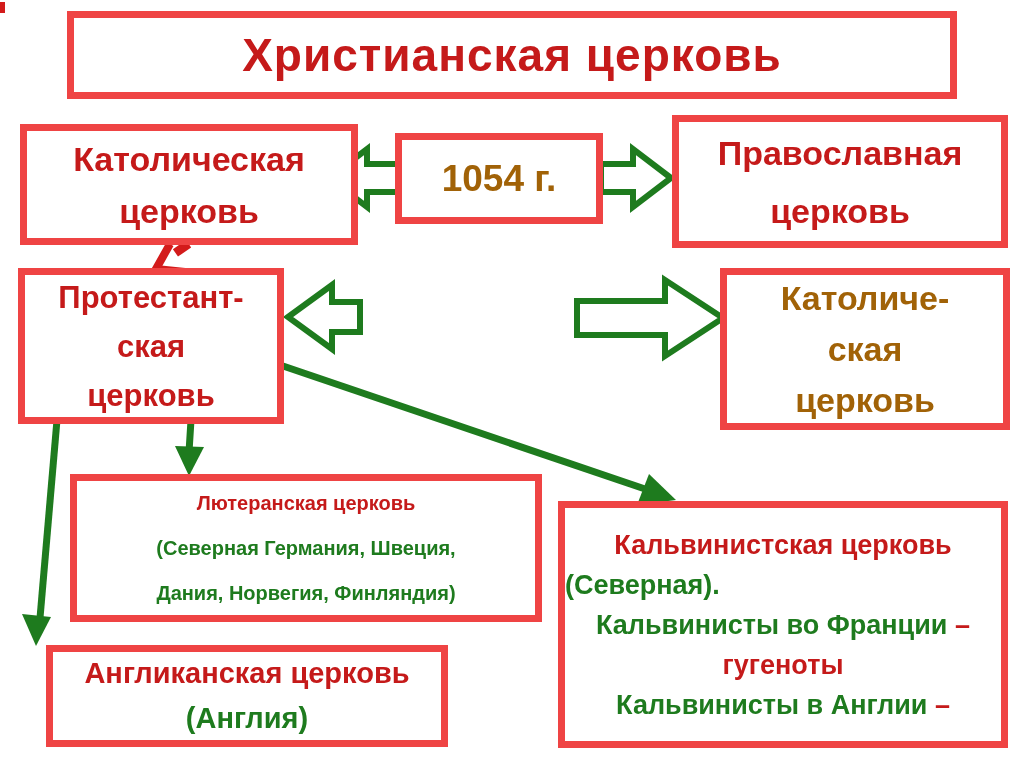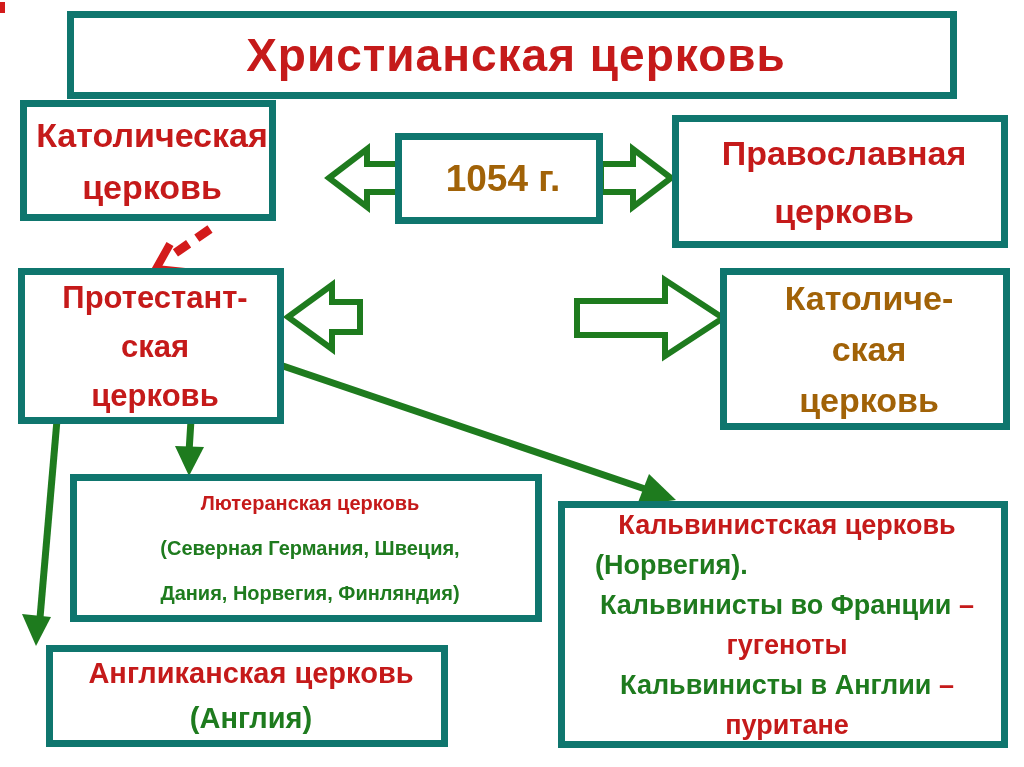--- a/index.html
+++ b/index.html
@@ -2,32 +2,32 @@
 <html><head>
 <meta charset="utf-8">
 <style>
   html,body{margin:0;padding:0;background:#fff;}
   .canvas{
     position:relative;width:1024px;height:767px;background:#fff;overflow:hidden;
     font-family:"Liberation Sans","DejaVu Sans",sans-serif;font-weight:bold;
   }
   .overlay{position:absolute;left:0;top:0;z-index:1;pointer-events:none;}
   .box{
-    position:absolute;background:#fff;border:7px solid #0f766e;box-sizing:border-box;
-    display:flex;flex-direction:column;justify-content:center;align-items:center;
-    text-align:center;z-index:2;padding-left:8px;
+    position:absolute;background:#fff;border:7px solid #ef4444;box-sizing:border-box;
+    display:flex;flex-direction:column;justify-content:center;align-items:flex-end;
+    text-align:center;z-index:2;
   }
   .red{color:#c51a1a;}
   .grn{color:#1e7b1e;}
   .navy{color:#a16207;}
   .ln{width:100%;}
   
   .b-title{left:67px;top:11px;width:890px;height:88px;}
   .b-title .ln{font-size:46px;letter-spacing:1px;}
-  .b-cath-top{left:20px;top:100px;width:256px;height:121px;}
+  .b-cath-top{left:20px;top:124px;width:338px;height:121px;}
   .b-cath-top .ln{font-size:34px;line-height:52px;}
   .b-1054{left:395px;top:133px;width:208px;height:91px;}
   .b-1054 .ln{font-size:37px;}
   .b-orthodox{left:672px;top:115px;width:336px;height:133px;}
   .b-orthodox .ln{font-size:34px;line-height:58px;}
   .b-protestant{left:18px;top:268px;width:266px;height:156px;}
   .b-protestant .ln{font-size:31px;line-height:49px;}
   .b-reform{left:355px;top:255px;width:223px;height:122px;}
   .b-reform .ln{font-size:33px;line-height:51px;}
   .b-cath-right{left:720px;top:268px;width:290px;height:162px;}
@@ -101,25 +101,24 @@
   </div>
 
   <div class="box b-lutheran">
     <div class="ln red">Лютеранская церковь</div>
     <div class="ln grn">(Северная Германия, Швеция,</div>
     <div class="ln grn">Дания, Норвегия, Финляндия)</div>
   </div>
 
   <div class="box b-calvinist">
     <div class="ln red">Кальвинистская церковь</div>
-    <div class="ln grn ln-left">(Норвегия).</div>
+    <div class="ln grn ln-left">(Северная).</div>
     <div class="ln"><span class="grn">Кальвинисты во Франции</span><span class="red"> –</span></div>
     <div class="ln red">гугеноты</div>
     <div class="ln"><span class="grn">Кальвинисты в Англии</span><span class="red"> –</span></div>
-    <div class="ln red">пуритане</div>
   </div>
 
   <div class="box b-anglican">
     <div class="ln red">Англиканская церковь</div>
     <div class="ln grn">(Англия)</div>
   </div>
 
 </div>
 
 </body></html>

